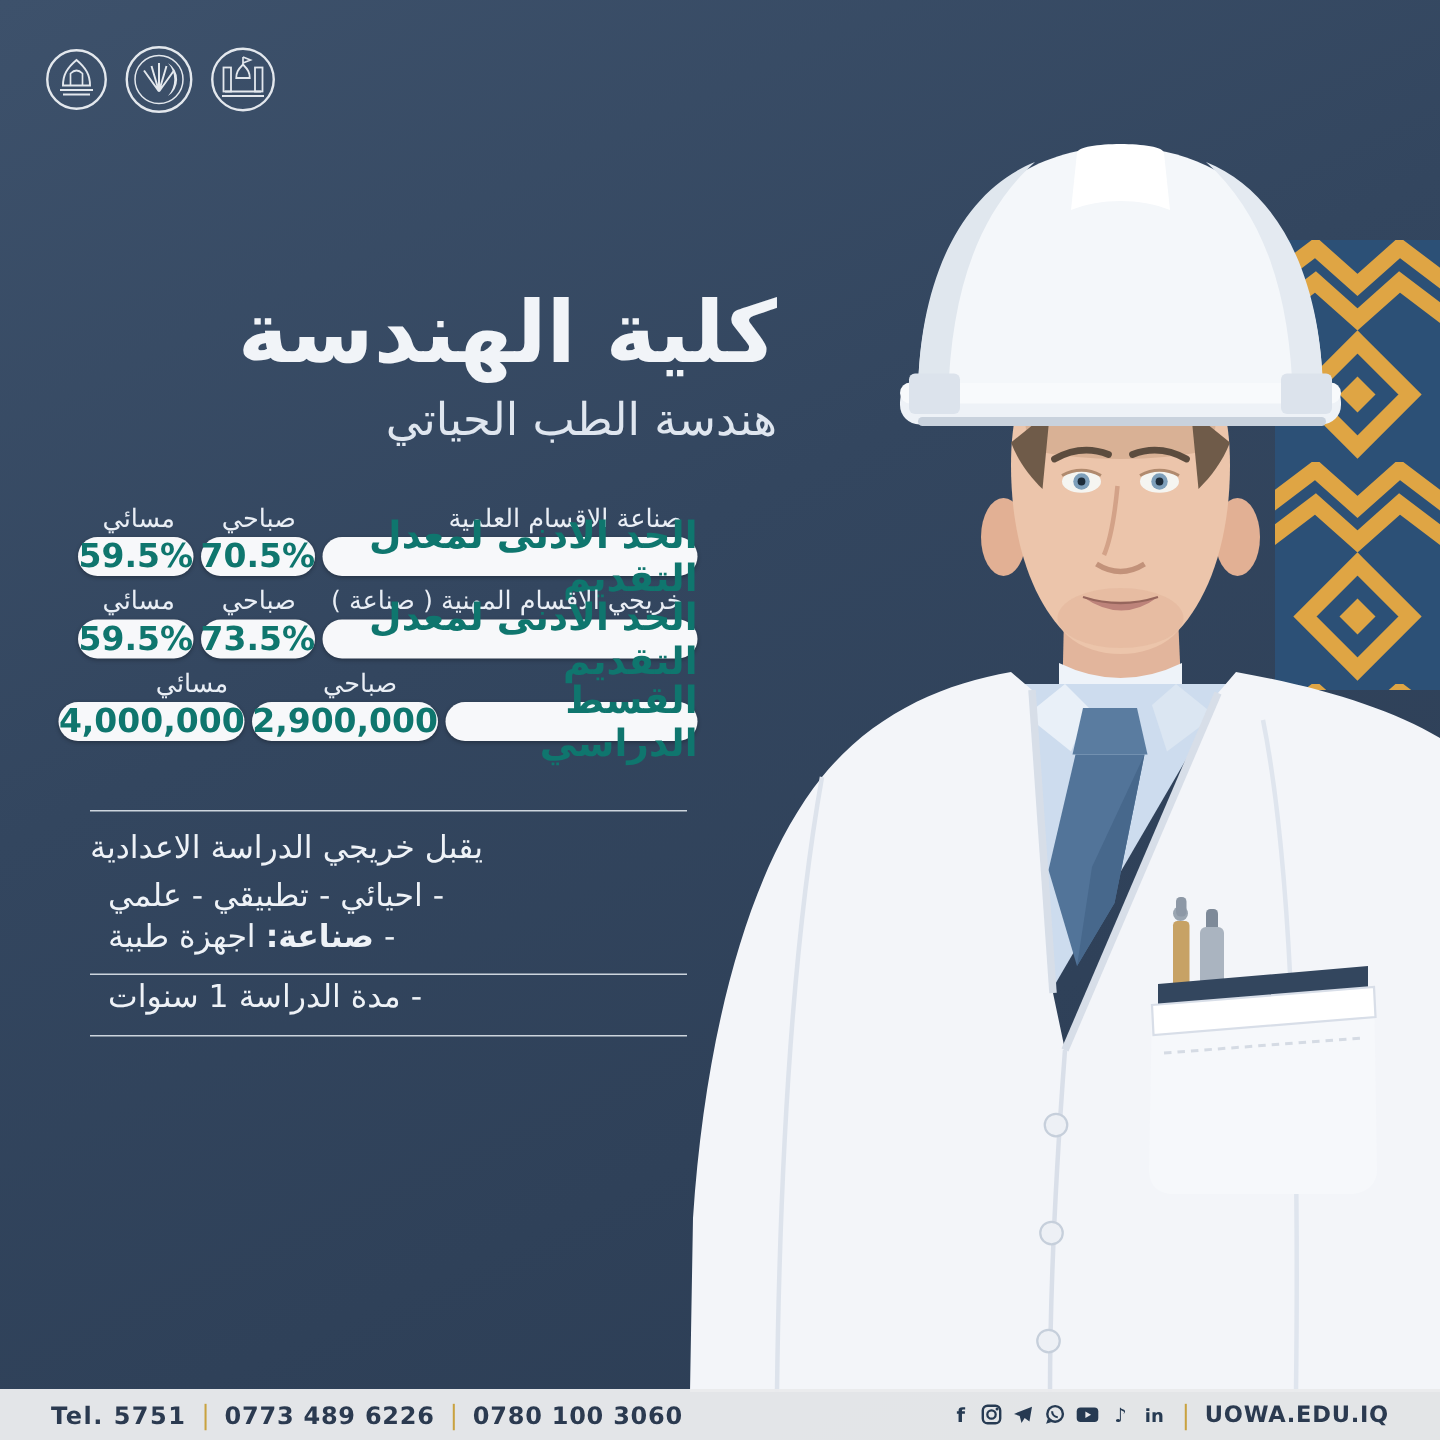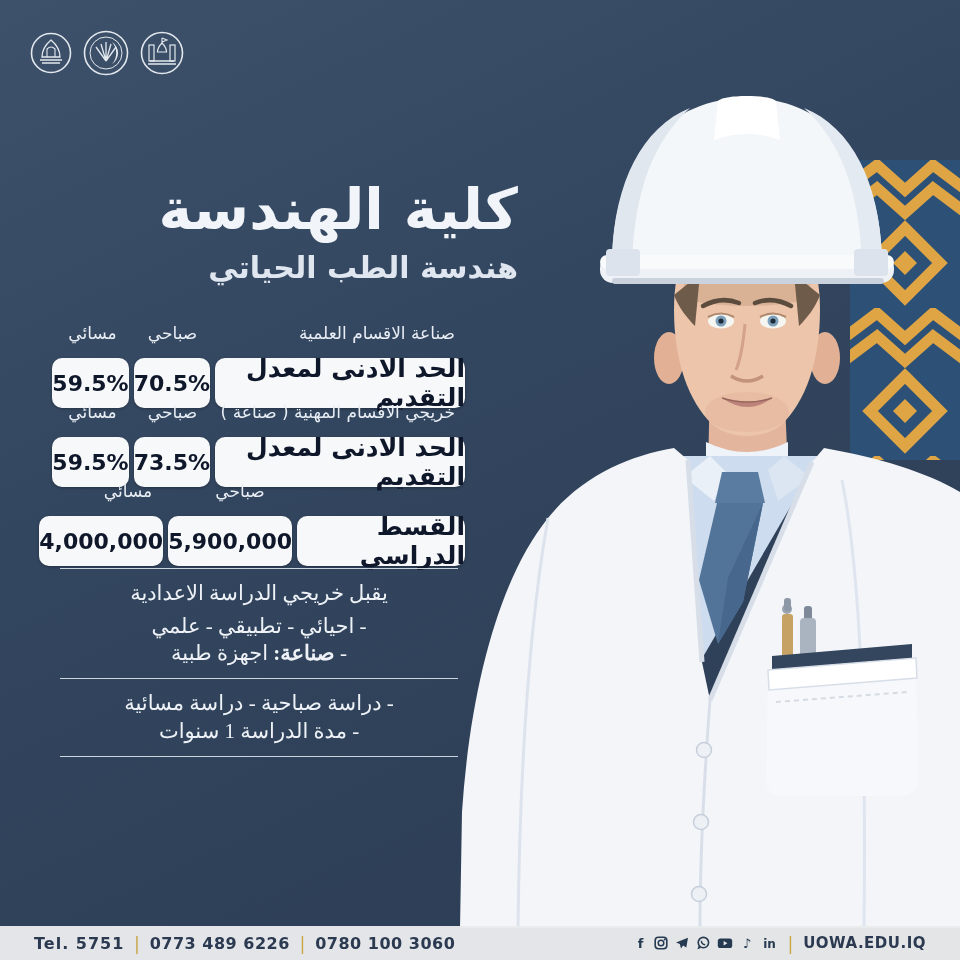--- a/index.html
+++ b/index.html
@@ -8,42 +8,42 @@
           background:linear-gradient(155deg,#3d516b 0%,#33465f 40%,#2b3c53 100%);}
   
   .pattern{position:absolute;top:160px;right:0;width:110px;height:300px;z-index:1;}
   
   .man{position:absolute;right:0;bottom:32px;width:500px;height:868px;z-index:2;}
   .man svg,.pattern svg{display:block;width:100%;height:100%;}
   
   .logos{position:absolute;top:30px;left:30px;display:flex;align-items:center;gap:11px;z-index:3;}
   .logos .logo{display:block;opacity:.92;}
   
-  .titleblock{position:absolute;top:180px;left:40px;width:478px;text-align:right;direction:rtl;z-index:3;color:#f1f4f8;}
+  .titleblock{position:absolute;top:193px;left:40px;width:478px;text-align:right;direction:rtl;z-index:3;color:#f1f4f8;}
   .titleblock h1{margin:0;font-size:57px;line-height:1.05;font-weight:700;letter-spacing:0;}
-  .titleblock .subtitle{margin-top:10px;font-size:30px;font-weight:700;color:#dfe6ef;}
+  .titleblock .subtitle{margin-top:10px;font-size:30px;font-weight:400;color:#dfe6ef;}
   
   .tables{position:absolute;top:333px;left:55px;width:410px;direction:rtl;z-index:3;}
   .tgroup{margin-bottom:4px;}
   .trow{display:flex;gap:5px;}
   .cell,.pill{box-sizing:border-box;}
   .c-big{flex:0 0 250px;}
   .c-med{flex:0 0 75px;}
   .c-sm{flex:0 0 75px;}
   .g3 .c-big{flex:0 0 168px;}
   .g3 .c-med{flex:0 0 104px;}
   .g3 .c-sm{flex:0 0 110px;}
   .lblrow{height:25px;align-items:flex-end;}
-  .lbl{color:#e9eef5;font-size:17px;line-height:1.2;text-align:center;padding-bottom:15px;}
+  .lbl{color:#e9eef5;font-size:17px;line-height:1.2;text-align:center;padding-bottom:2px;}
   .lbl.c-big{text-align:right;padding-left:0;padding-right:10px;}
-  .pill{background:#f7f8fa;border-radius:10px;height:50px;display:flex;align-items:center;justify-content:center;
-        color:#0f172a;font-weight:700;font-size:22px;box-shadow:0 1px 3px rgba(0,0,0,.3);}
+  .pill{background:#f7f8fa;border-radius:20px;height:26px;display:flex;align-items:center;justify-content:center;
+        color:#0f766e;font-weight:700;font-size:22px;box-shadow:0 1px 3px rgba(0,0,0,.3);}
   .pill.c-big{font-size:25px;}
   
-  .notes{position:absolute;top:568px;left:60px;width:398px;direction:rtl;text-align:center;z-index:3;color:#eef2f7;font-family:Liberation Serif, serif;}
+  .notes{position:absolute;top:540px;left:60px;width:398px;direction:rtl;text-align:left;z-index:3;color:#eef2f7;}
   .divider{border:0;border-top:1px solid rgba(233,238,245,.85);margin:0;}
   .note-title{margin:12px 0 8px;font-size:21px;}
   .note-line{font-size:21px;line-height:1.2;margin:2px 12px;}
   .mt{margin-top:12px;}
   .mb{margin-bottom:12px;}
   .note-line b{font-weight:700;}
   
   .footer{position:absolute;left:0;right:0;bottom:0;height:18px;background:rgba(233,234,236,.97);z-index:4;
           display:flex;align-items:center;justify-content:space-between;padding:17px 34px;box-sizing:border-box;
           color:#2b3a50;font-size:16px;}
@@ -204,34 +204,33 @@
     </div>
 
     <div class="tgroup g3">
       <div class="trow lblrow">
         <div class="cell c-big lbl"></div>
         <div class="cell c-med lbl">صباحي</div>
         <div class="cell c-sm lbl">مسائي</div>
       </div>
       <div class="trow">
         <div class="pill c-big">القسط الدراسي</div>
-        <div class="pill c-med" dir="ltr">5,900,000</div>
+        <div class="pill c-med" dir="ltr">2,900,000</div>
         <div class="pill c-sm" dir="ltr">4,000,000</div>
       </div>
     </div>
 
   </div>
 
   <div class="notes">
     <hr class="divider">
     <div class="note-title">يقبل خريجي الدراسة الاعدادية</div>
     <div class="note-line">- احيائي - تطبيقي -  علمي</div>
     <div class="note-line mb"><span>- </span><b>صناعة:</b><span> اجهزة طبية</span></div>
     <hr class="divider">
-    <div class="note-line mt">- دراسة صباحية - دراسة مسائية</div>
     <div class="note-line mb">- مدة الدراسة 1 سنوات</div>
     <hr class="divider">
   </div>
 
   <div class="footer">
     <div class="left">
       <span class="tel">Tel. 5751</span>
       <span class="gsep">|</span>
       <span class="phone">0773 489 6226</span>
       <span class="gsep">|</span>

